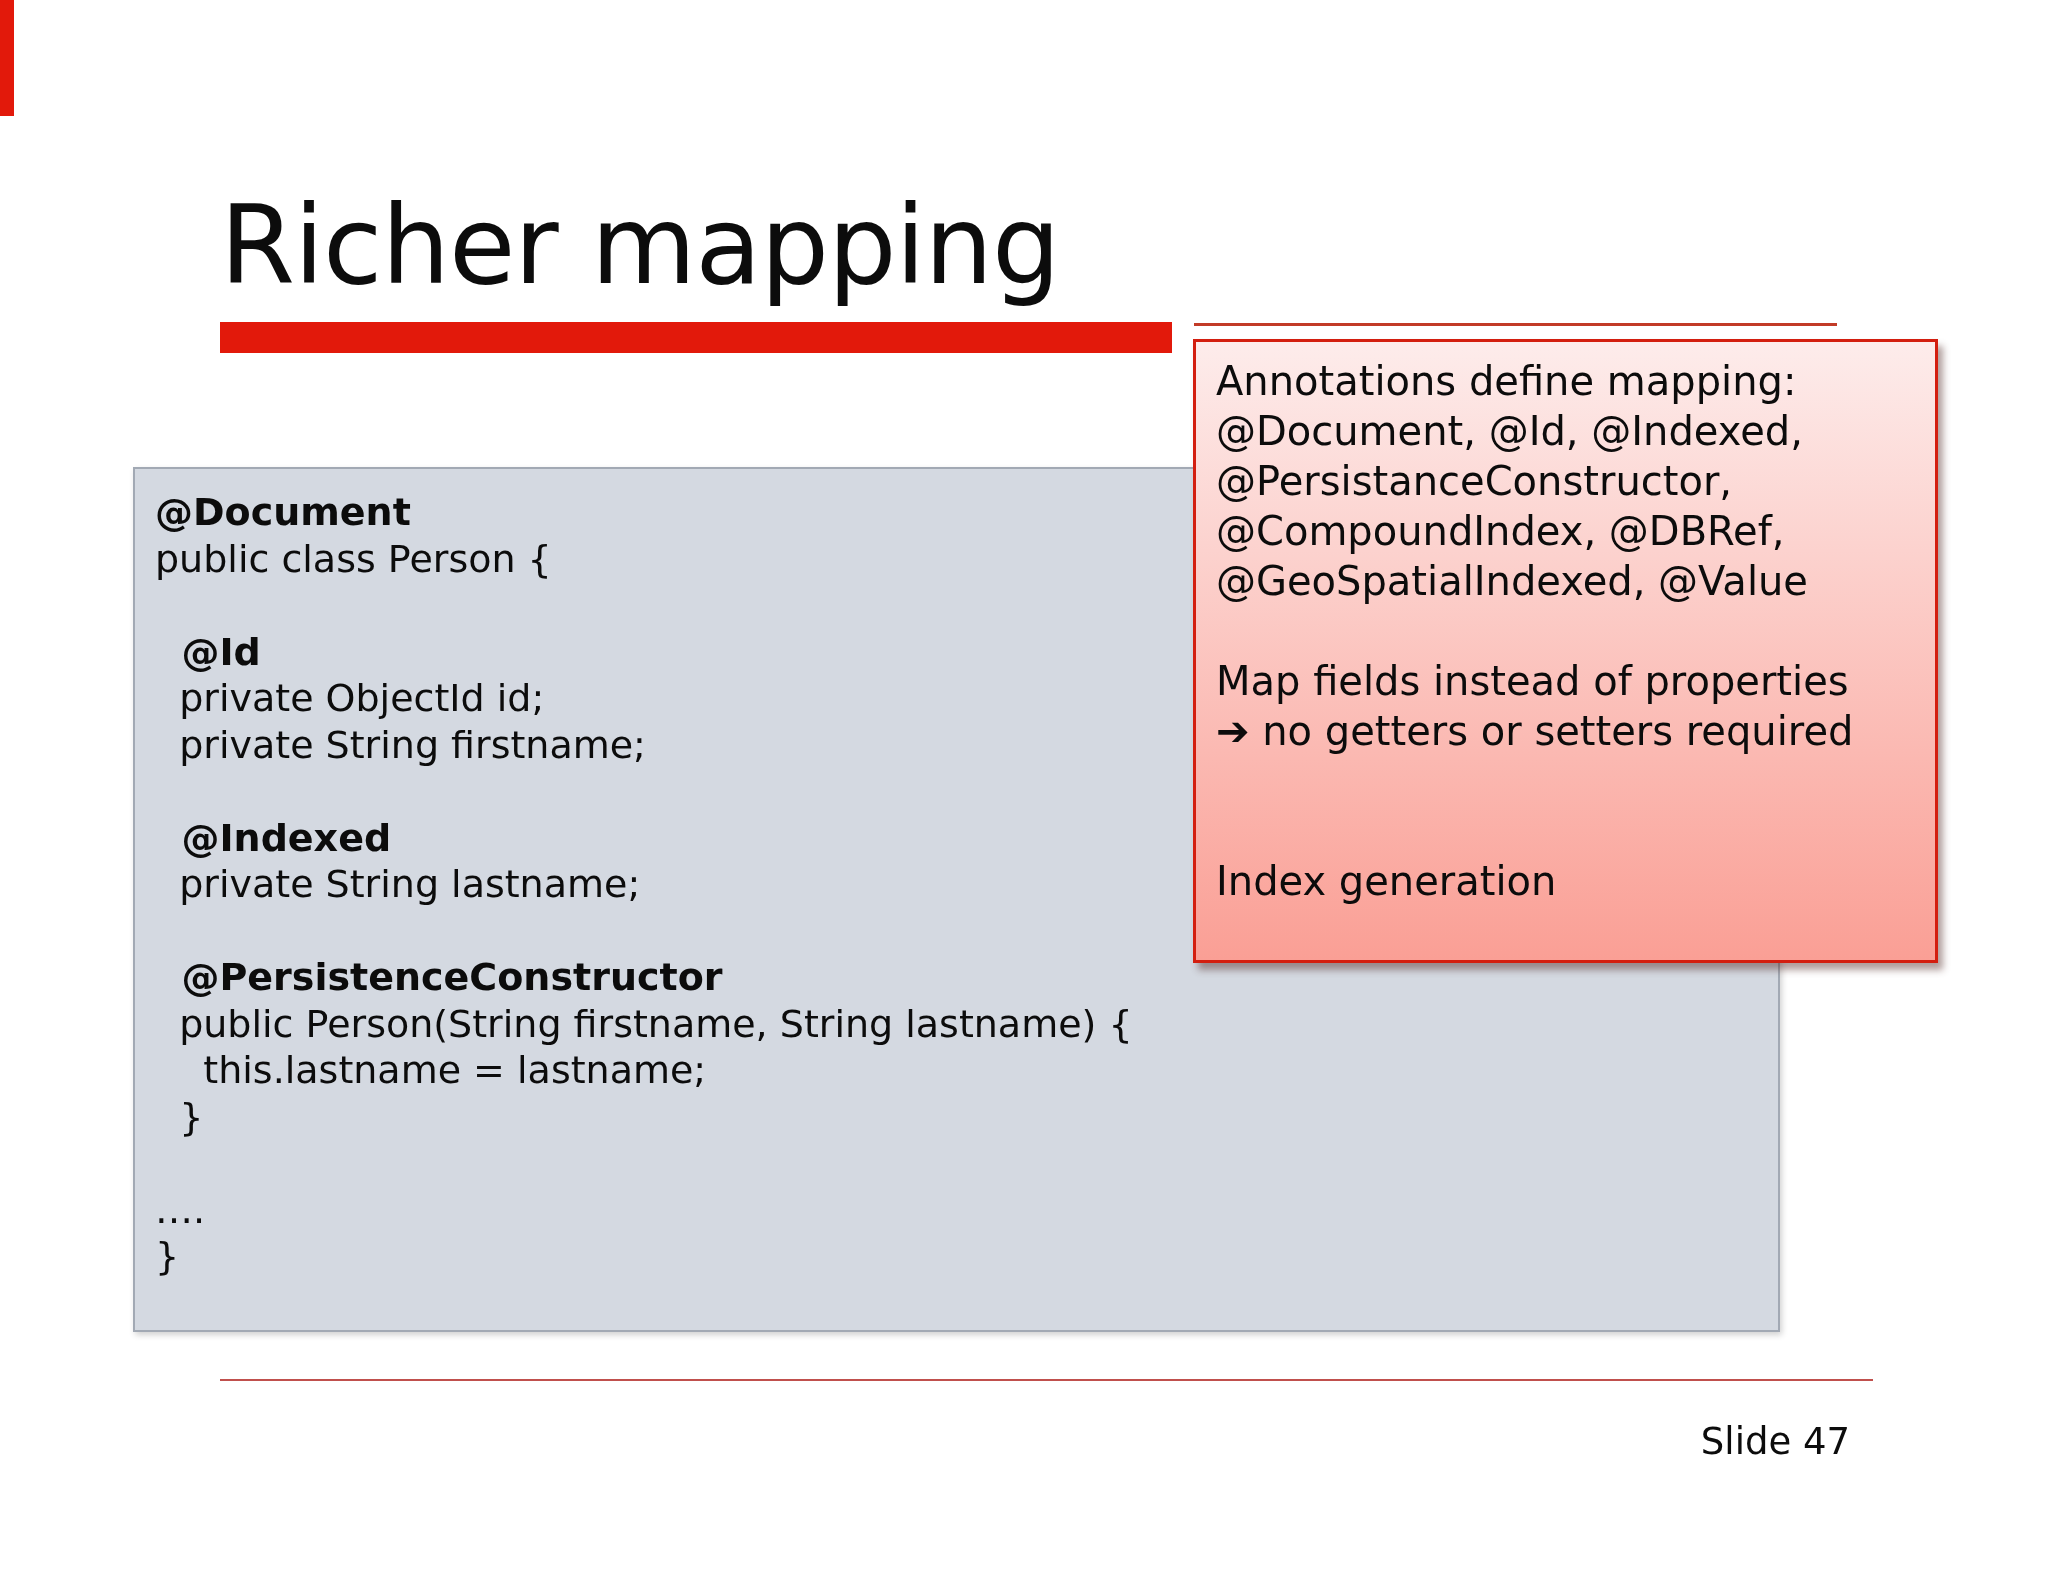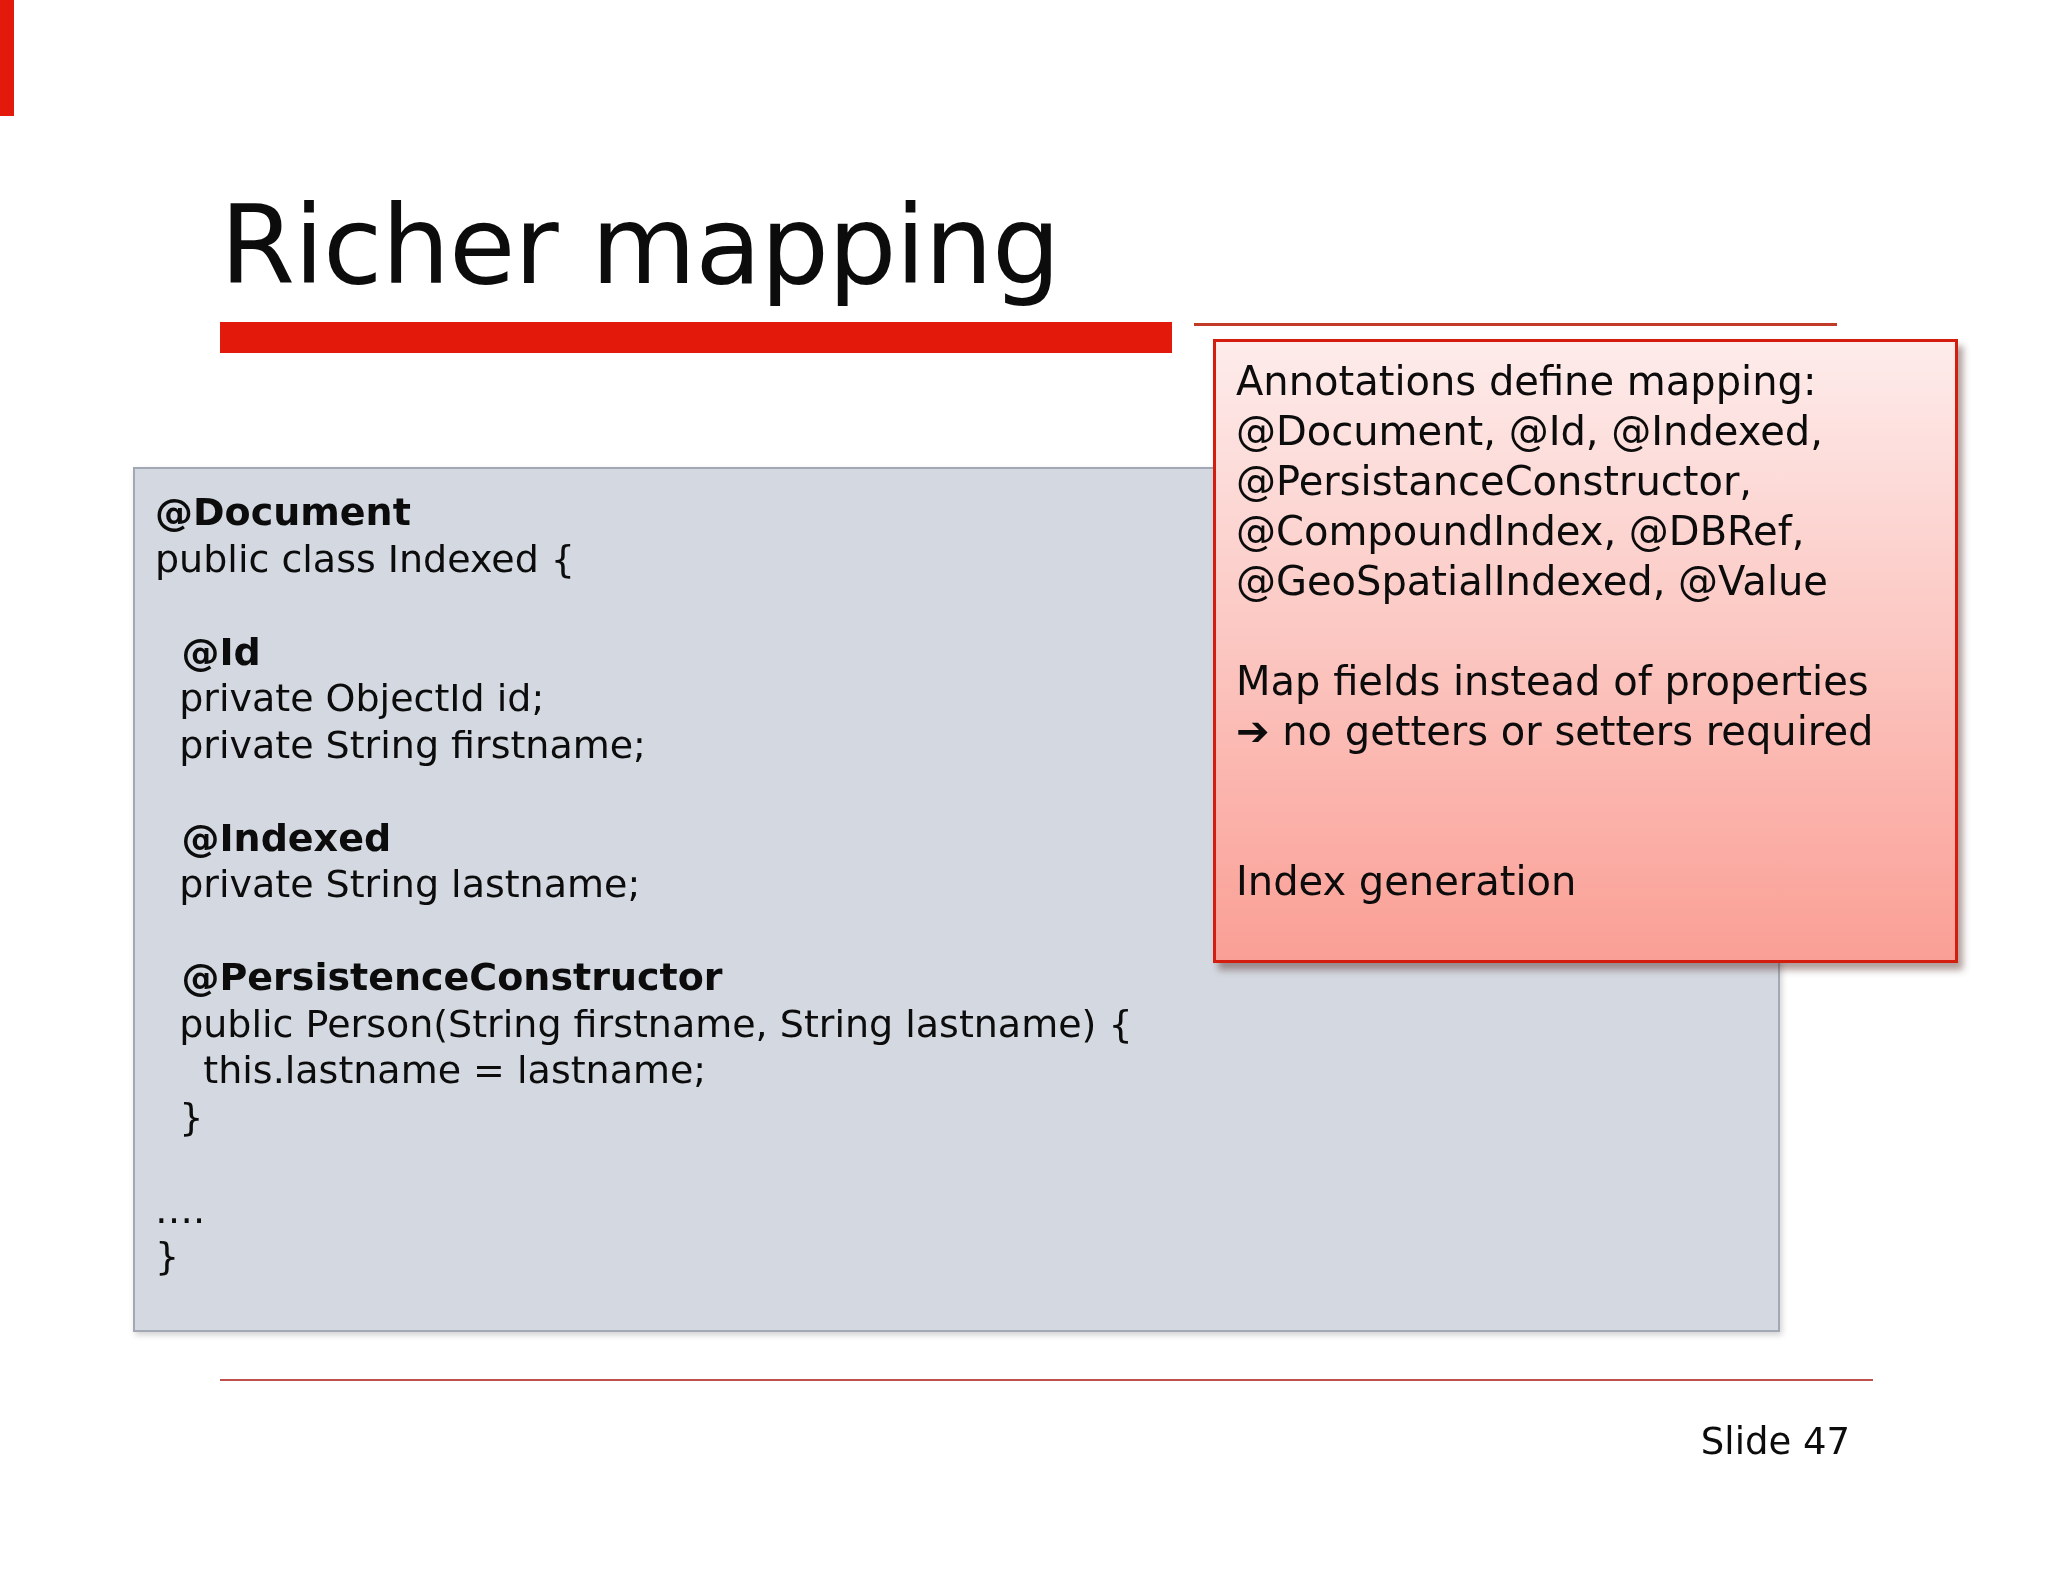--- a/index.html
+++ b/index.html
@@ -72,21 +72,20 @@
   .code-line.bold { font-weight: 700; }
 
   .callout {
     position: absolute;
     left: 1193px; top: 339px;
     width: 745px; height: 624px;
     background: linear-gradient(to bottom, var(--callout-top) 0%, var(--callout-bottom) 100%);
     border: 3px solid var(--callout-border);
     box-shadow: 5px 7px 7px rgba(80,40,35,0.45);
     padding: 14px 8px 8px 20px;
-    margin-left: 20px;
   }
   .callout-line {
     font-size: 40px;
     line-height: 50px;
     white-space: pre;
     color: var(--text-color);
   }
   .arrow-glyph { font-weight: 400; }
 
   .footer-rule {
@@ -110,21 +109,21 @@
 <div class="corner-accent"></div>
 
 <h1 class="slide-title">Richer mapping</h1>
 
 <div class="title-rule-thick"></div>
 <div class="title-rule-thin"></div>
 
 <div class="code-panel">
   <div>
       <div class="code-line bold">@Document</div>
-      <div class="code-line">public class Indexed {</div>
+      <div class="code-line">public class Person {</div>
       <div class="code-line">&nbsp;</div>
       <div class="code-line bold">  @Id</div>
       <div class="code-line">  private ObjectId id;</div>
       <div class="code-line">  private String firstname;</div>
       <div class="code-line">&nbsp;</div>
       <div class="code-line bold">  @Indexed</div>
       <div class="code-line">  private String lastname;</div>
       <div class="code-line">&nbsp;</div>
       <div class="code-line bold">  @PersistenceConstructor</div>
       <div class="code-line">  public Person(String firstname, String lastname) {</div>

